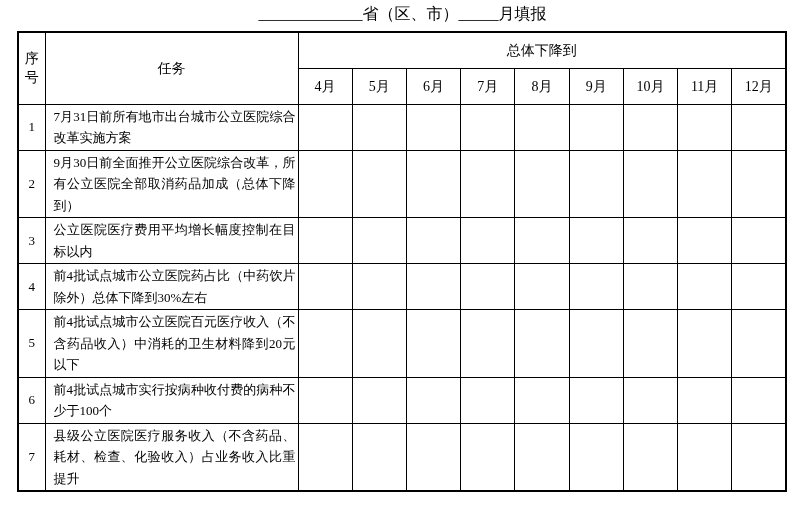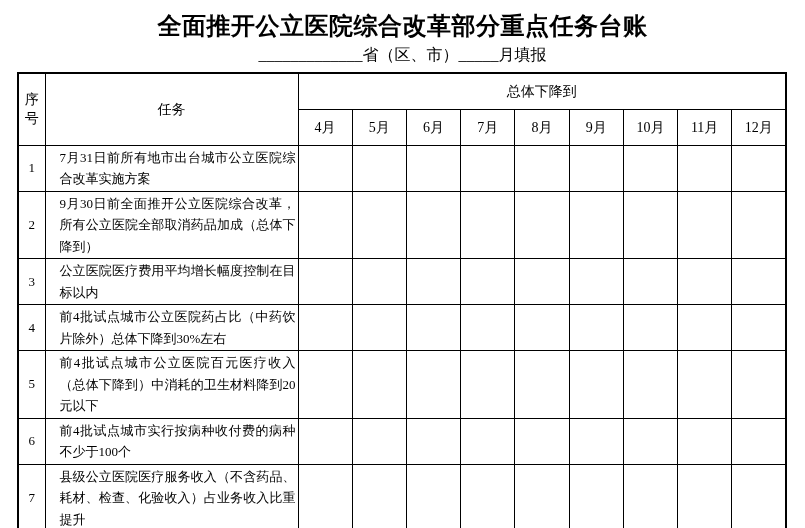--- a/index.html
+++ b/index.html
@@ -49,38 +49,37 @@
   }
   tr.hrow { height: 36px; margin-top: 20px; }
   td.no-cell {
     font-size: 13px;
     text-align: center;
   }
   td.task-cell {
     font-size: 13px;
     line-height: 21.5px;
     text-align: justify;
-    padding: 1px 2px 1px 14px;
+    padding: 1px 2px 1px 8px;
   }
   td.progress-cell { background: #fff; }
 
   tr.r1 { height: 45px; }
   tr.r2 { height: 65px; }
   tr.r3 { height: 43px; }
   tr.r4 { height: 45px; }
   tr.r5 { height: 67px; }
   tr.r6 { height: 45px; }
   tr.r7 { height: 63px; }
 </style>
 </head>
 <body>
 
 <div class="page">
 
-  <h1 class="doc-title">全面推开公立医院综合改革部分重点任务台账</h1>
   <div class="doc-subtitle">_____________省（区、市）_____月填报</div>
 
   <table class="ledger">
     <colgroup>
       <col style="width:27px">
       <col style="width:253px">
       <col>
         <col>
         <col>
         <col>
@@ -156,21 +155,21 @@
         <td class="progress-cell"></td>
         <td class="progress-cell"></td>
         <td class="progress-cell"></td>
         <td class="progress-cell"></td>
         <td class="progress-cell"></td>
         <td class="progress-cell"></td>
         <td class="progress-cell"></td>
       </tr>
       <tr class="r5">
         <td class="no-cell">5</td>
-        <td class="task-cell">前4批试点城市公立医院百元医疗收入（总体下降到）中消耗的卫生材料降到20元以下</td>
+        <td class="task-cell">前4批试点城市公立医院百元医疗收入（不含药品收入）中消耗的卫生材料降到20元以下</td>
         <td class="progress-cell"></td>
         <td class="progress-cell"></td>
         <td class="progress-cell"></td>
         <td class="progress-cell"></td>
         <td class="progress-cell"></td>
         <td class="progress-cell"></td>
         <td class="progress-cell"></td>
         <td class="progress-cell"></td>
         <td class="progress-cell"></td>
       </tr>

